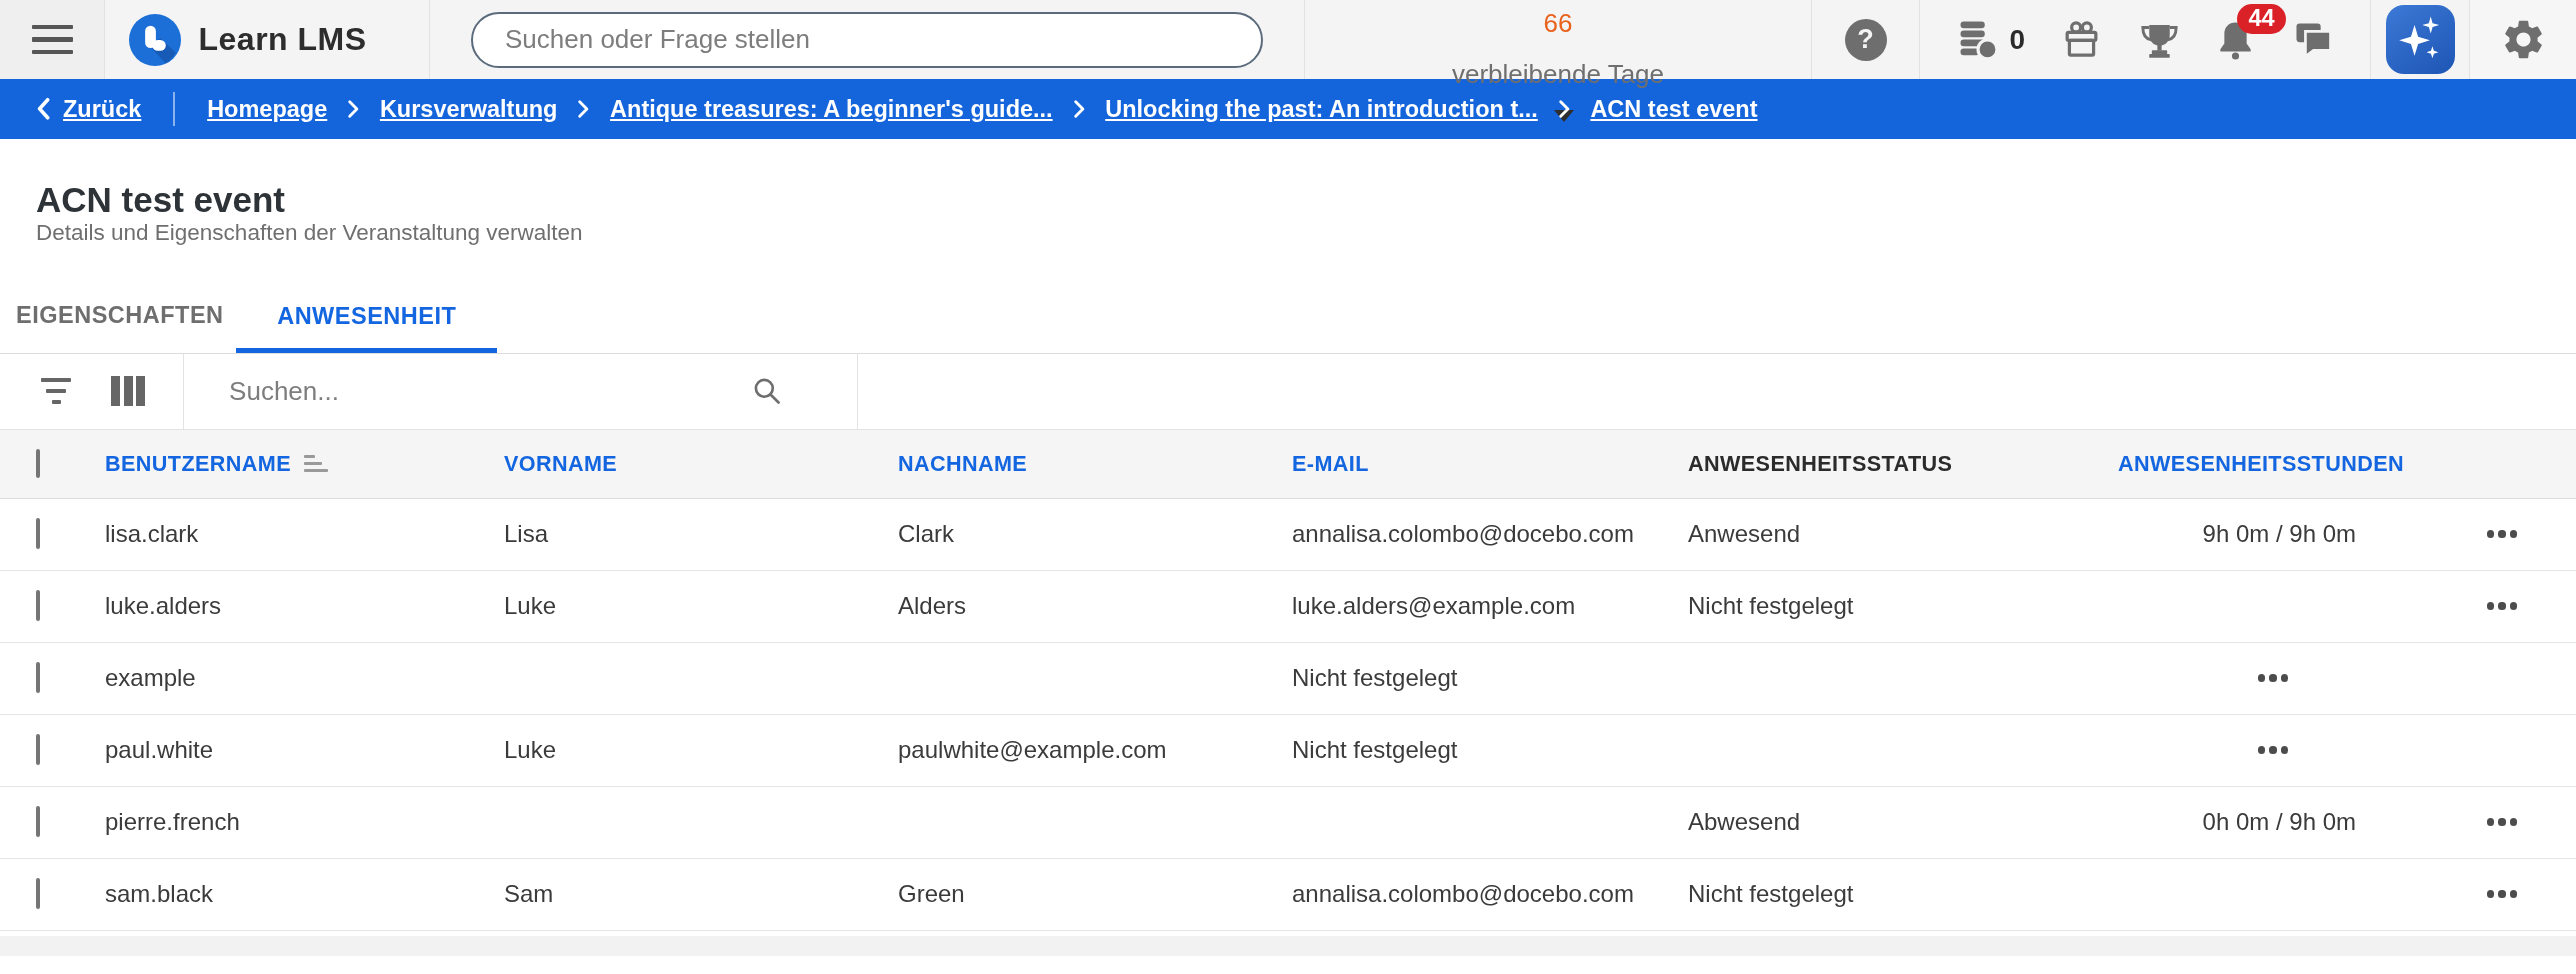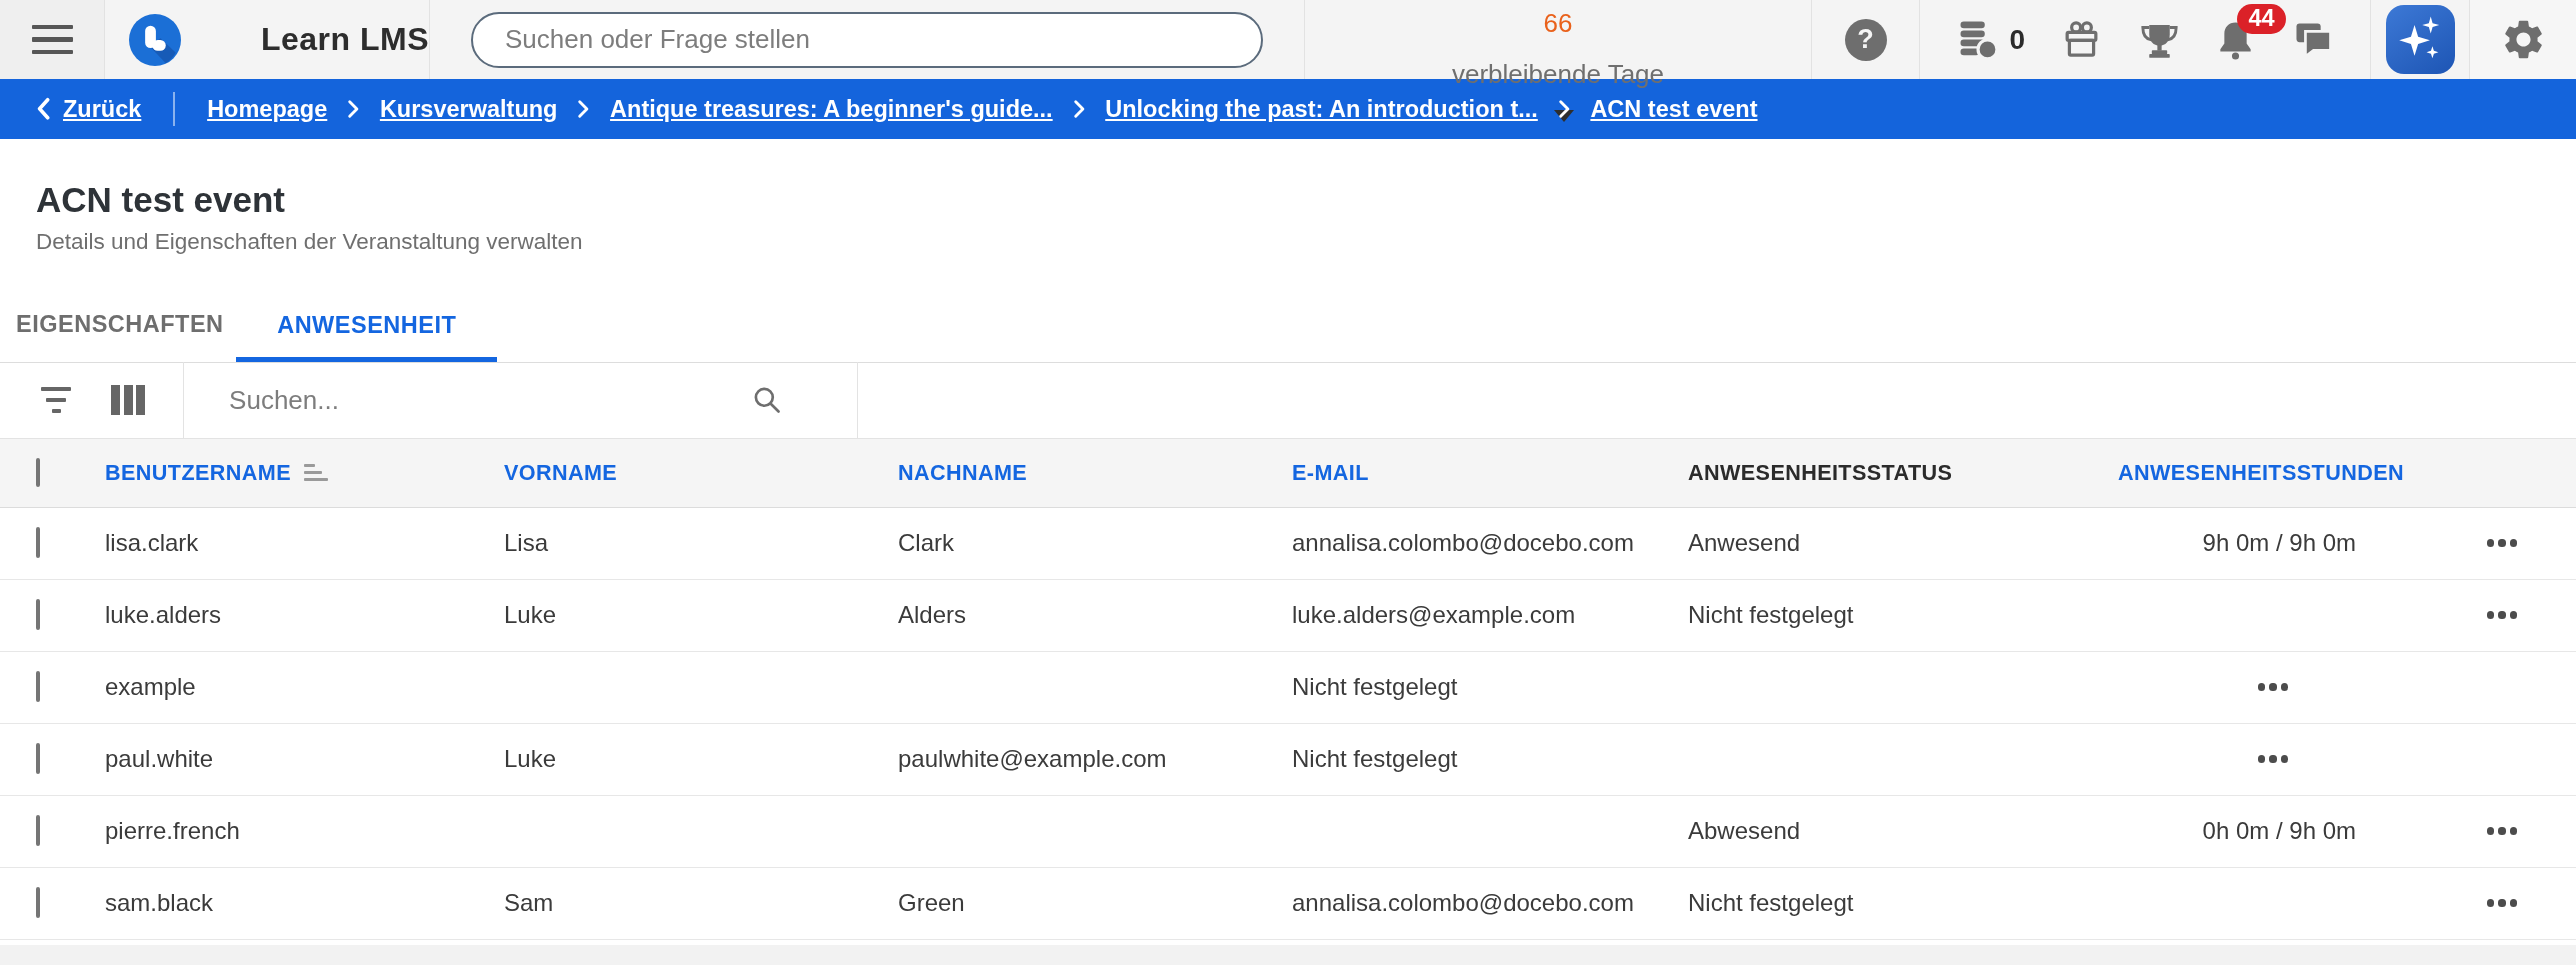--- a/index.html
+++ b/index.html
@@ -1,21 +1,21 @@
 <!DOCTYPE html>
 <html style="font-size:14.4px"><head>
 <meta charset="utf-8">
 <style>
   * { margin:0; padding:0; box-sizing:border-box; }
   html,body { width:2576px; height:974px; }
   body { font-family:"Liberation Sans", sans-serif; background:#ffffff; overflow:hidden; }
 
   
   .topbar { display:flex; height:79px; background:#f4f4f4; align-items:stretch; }
-  .tb-sec { display:flex; align-items:center; border-right:0.9px solid #e2e2e2;justify-content:space-between; }
+  .tb-sec { display:flex; align-items:center; border-right:0.9px solid #e2e2e2; }
   .tb-menu { width:105px; justify-content:center; background:#efefef; cursor:pointer; }
   .hamburger { display:flex; flex-direction:column; gap:8px; }
   .hamburger span { width:41px; height:4.5px; background:#565656; border-radius:0.9px; }
   .tb-logo { width:325px; padding-left:23.5px; gap:18px; cursor:pointer; }
   .logo-text { font-size:32px; font-weight:bold; color:#2d2d2d; letter-spacing:0.5px; white-space:nowrap; }
   .tb-search { flex:1; padding-left:41px; }
   .search-pill { width:792px; height:56px; border:2.7px solid #5b6b7c; border-radius:31px; background:#fff;
                  font-size:26px; color:#666; padding:0 32px; outline:none; font-family:inherit; }
   .search-pill::placeholder { color:#7d7d7d; }
   .tb-trial { width:507px; justify-content:center; gap:20px; font-size:26px; color:#6f6f6f; cursor:pointer; white-space:nowrap;flex-direction:column; }
@@ -40,21 +40,21 @@
   .breadcrumb { height:60px; background:#1464DC; display:flex; align-items:center; padding:0 36px;
                 color:#fff; font-size:23.5px; font-weight:bold; white-space:nowrap; }
   .bc-back { display:flex; align-items:center; gap:12.6px; cursor:pointer; }
   .bc-link { color:#fff; text-decoration:underline; cursor:pointer; }
   .bc-divider { width:1.8px; height:34px; background:rgba(255,255,255,.5); margin:0 32px; }
   .bc-sep { margin:0 20px; display:flex; align-items:center; }
 
   
   .page-head { margin:41px 0 0 36px; }
   .page-title { font-size:35px; font-weight:bold; color:#2e3338; }
-  .page-sub { margin-top:9px; font-size:22.5px; color:#6f6f6f; }
+  .page-sub { font-size:22.5px; color:#6f6f6f; }
 
   
   .tabs { display:flex; align-items:flex-end; margin-top:56px; padding-left:16px; border-bottom:0.9px solid #dddddd; gap:12.6px; }
   .tab { font-size:23.5px; font-weight:bold; letter-spacing:0.5px; padding-bottom:23.5px; color:#6e6e6e; cursor:pointer; }
   .tab.active { color:#1466E0; border-bottom:5.4px solid #1466E0; padding:0 41px 18px 41px; }
 
   
   .toolbar { display:flex; align-items:center; height:76px; border-bottom:0.9px solid #e3e3e3; }
   .tool-filter { margin-left:41px; display:flex; flex-direction:column; align-items:center; gap:6.3px; cursor:pointer; }
   .tool-filter span { height:4.5px; background:#666; border-radius:0.9px; }

